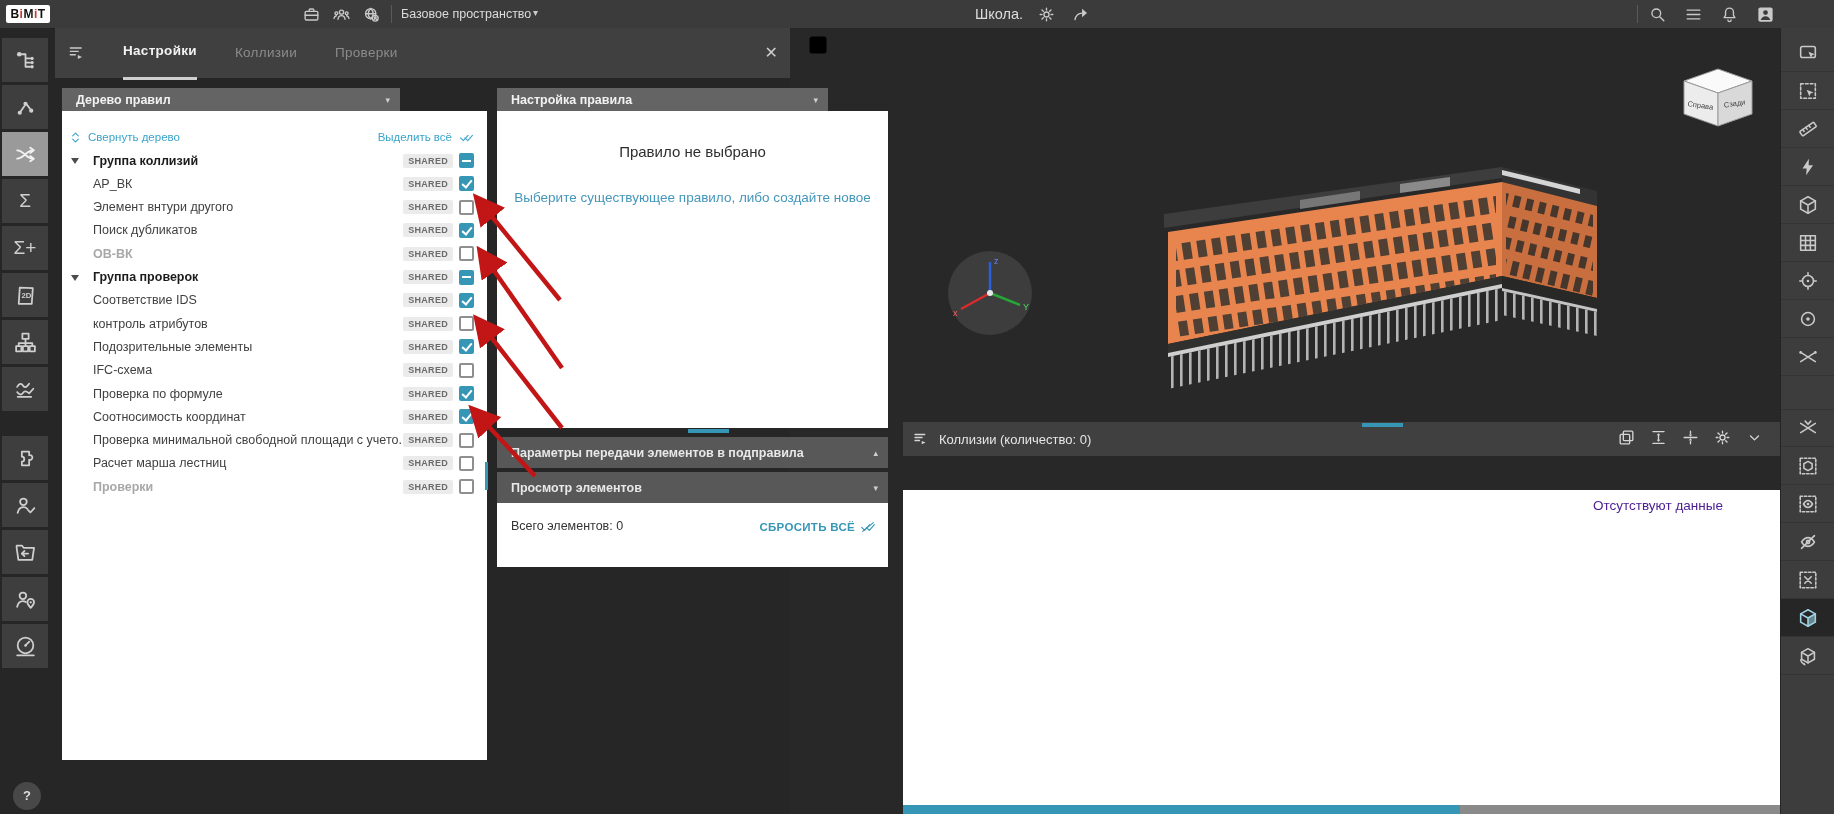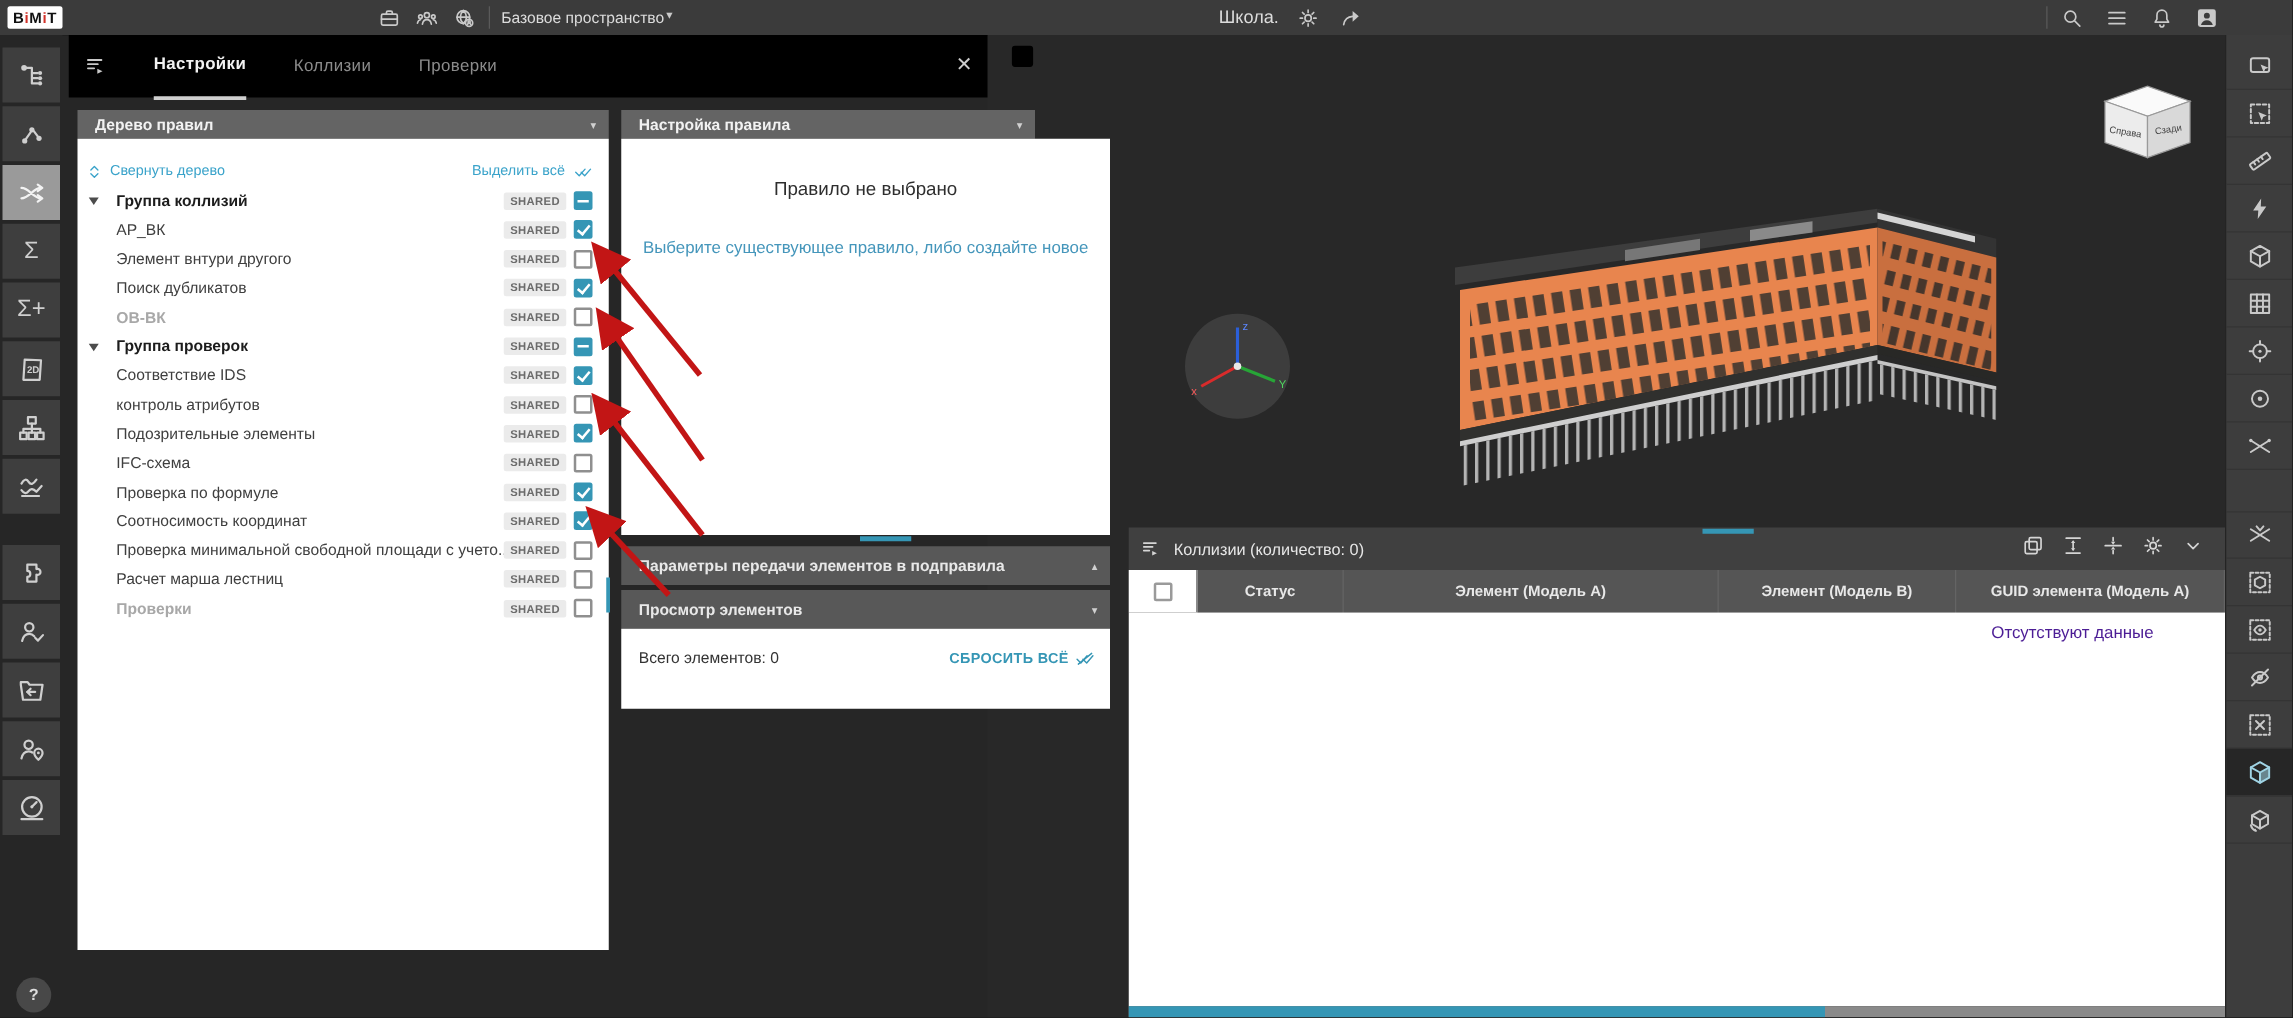--- a/index.html
+++ b/index.html
@@ -27,21 +27,21 @@
   .left-bar{left:0;top:28px;width:50px;height:786px;background:#262626;}
   .lt-cell{left:2px;width:46px;height:44px;background:#3e3e3e;color:#cfcfcf;
            display:flex;align-items:center;justify-content:center;}
   .lt-cell .svgi{width:25px;height:25px;}
   .lt-cell .glyph{font-size:19px;color:#cfcfcf;font-weight:normal;}
   .lt-cell.active{background:#9a9a9a;color:#f3f3f3;}
   .help-btn{left:13px;top:754px;width:28px;height:28px;border-radius:50%;background:#484848;
             color:#ddd;font-size:13px;font-weight:bold;text-align:center;line-height:28px;}
 
   
-  .tabbar{left:55px;top:28px;width:735px;height:50px;background:#000000;display:flex;align-items:center;}
+  .tabbar{left:55px;top:28px;width:735px;height:50px;background:#404040;display:flex;align-items:center;}
   .tabbar .menu-ic{margin-left:12px;width:20px;height:20px;color:#c9c9c9;}
   .tabs{display:flex;gap:38px;margin-left:36px;height:50px;align-items:center;}
   .tab{font-size:13.5px;color:#8b8b8b;height:50px;line-height:50px;letter-spacing:.3px;}
   .tab.active{color:#f2f2f2;font-weight:bold;border-bottom:3px solid #cfcfcf;line-height:47px;}
   .close-x{margin-left:auto;margin-right:12px;color:#cdcdcd;font-size:16px;line-height:16px;}
 
   
   .phdr{height:23px;background:#646464;color:#f2f2f2;font-size:12.5px;font-weight:bold;
         display:flex;align-items:center;padding:0 10px 0 14px;}
   .phdr .chev{margin-left:auto;font-size:9px;color:#d0d0d0;font-weight:normal;}
@@ -391,29 +391,20 @@
             <span><span class="svgi"><svg viewBox="0 0 24 24">
                   <circle cx="12" cy="12" r="3.2"></circle>
                   <path d="M12 4v2.3M12 17.7V20M4 12h2.3M17.7 12H20M6.3 6.3l1.7 1.7M16 16l1.7 1.7M6.3 17.7L8 16M16 8l1.7-1.7"></path>
                 </svg></span></span>
             <span><span class="svgi"><svg viewBox="0 0 24 24">
                   <path d="M7 10l5 5 5-5"></path>
                 </svg></span></span>
           </span>
       </div>
       <div class="col-dash"></div>
-      <div class="col-thead" id="col-thead">
-        <div class="th-cell th-check" style="width:55px;">
-          <span class="cb unchecked" style="border:2px solid #9a9a9a;"></span>
-        </div>
-      <div class="th-cell" style="width: 117px;">Статус</div>
-          <div class="th-cell" style="width: 300px;">Элемент (Модель A)</div>
-          <div class="th-cell" style="width: 190px;">Элемент (Модель B)</div>
-          <div class="th-cell" style="width: 215px;">GUID элемента (Модель A)</div>
-        </div>
       <div class="col-body">
         <span class="no-data">Отсутствуют данные</span>
       </div>
       <div class="hscroll">
         <div class="hthumb"></div>
       </div>
     </div>
   </div>
 
   <div class="abs right-bar" id="right-bar" style="padding-top: 6px; box-sizing: border-box;">
@@ -529,21 +520,21 @@
           <path d="M13 14.5l5 2.3-5 2.3z" fill="currentColor" stroke="none"></path>
         </svg></span>
     <span class="tabs" id="tabs">
         <span class="tab active">Настройки</span>
         <span class="tab">Коллизии</span>
         <span class="tab">Проверки</span>
       </span>
     <span class="close-x">✕</span>
   </div>
 
-  <div class="abs phdr" style="left:62px;top:88px;width:425px;box-sizing:border-box;">
+  <div class="abs phdr" style="left:62px;top:88px;width:338px;box-sizing:border-box;">
     <span>Дерево правил</span>
     <span class="chev">▾</span>
   </div>
   <div class="abs tree-list" id="tree-list">
     <div class="util-row">
       <span class="util-left">
         <span class="svgi" id="collapse-ic"><svg viewBox="0 0 24 24">
               <path d="M7.5 9.5L12 5l4.5 4.5M7.5 14.5L12 19l4.5-4.5"></path>
             </svg></span>
         <span>Свернуть дерево</span>

